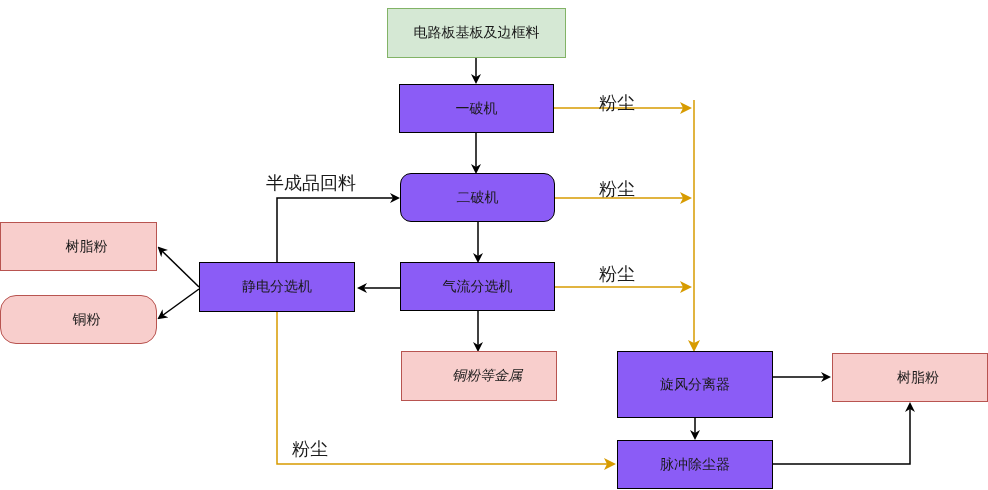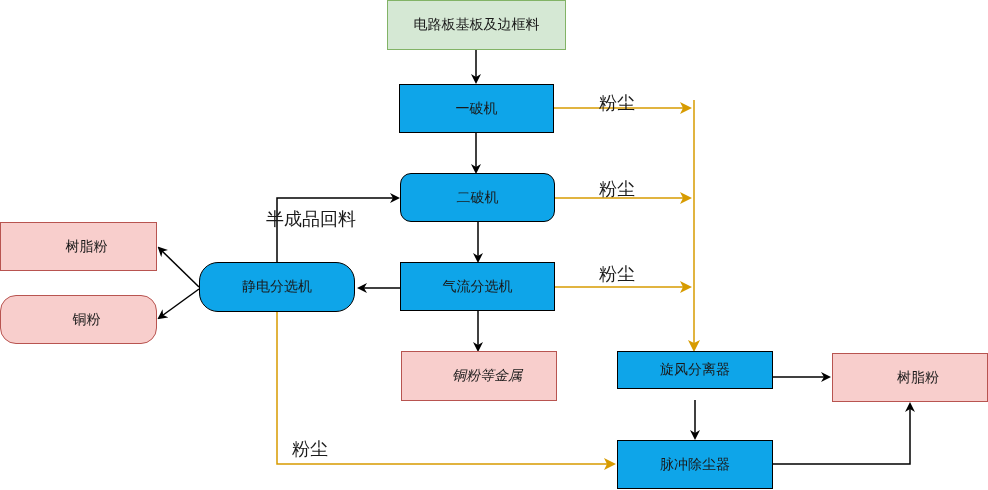--- a/index.html
+++ b/index.html
@@ -1,20 +1,20 @@
 <!DOCTYPE html>
 <html><head>
 <meta charset="utf-8">
 <style>
   html, body { margin: 0; padding: 0; background: #ffffff; }
   body { width: 988px; height: 490px; position: relative; overflow: hidden;
          font-family: "DejaVu Sans", sans-serif; }
   #diagram { position: absolute; left: 0; top: 0; }
   .box { position: absolute; box-sizing: border-box; display: flex; align-items: center;
-         justify-content: center; font-size: 14px; color: #1a1a1a; border: 1.5px solid #000; background: #0ea5e9; }
+         justify-content: center; font-size: 14px; color: #1a1a1a; border: 1.5px solid #000; background: #8b5cf6; }
   .box.green { background: #d5e8d4; border-color: #82b366; }
   .box.red { background: #f8cecc; border-color: #b85450; padding-left: 16px; }
   .lbl { position: absolute; font-size: 18px; color: #1a1a1a; white-space: nowrap; }
 </style>
 </head>
 <body>
 
 <svg id="diagram" width="988" height="490">
   <defs>
     <marker id="ab" markerWidth="10" markerHeight="10" refX="8" refY="5" orient="auto" markerUnits="userSpaceOnUse">
@@ -37,51 +37,51 @@
   <line x1="695" y1="400" x2="695" y2="438" stroke="#000" stroke-width="1.5" marker-end="url(#ab)"></line>
   <polyline points="772,464 910,464 910,404" fill="none" stroke="#000" stroke-width="1.5" marker-end="url(#ab)"></polyline>
 
   <line x1="554" y1="108" x2="690" y2="108" stroke="#d79b00" stroke-width="1.5" marker-end="url(#ao)"></line>
   <line x1="554" y1="198" x2="690" y2="198" stroke="#d79b00" stroke-width="1.5" marker-end="url(#ao)"></line>
   <line x1="554" y1="287" x2="690" y2="287" stroke="#d79b00" stroke-width="1.5" marker-end="url(#ao)"></line>
   <line x1="694" y1="100" x2="694" y2="350" stroke="#d79b00" stroke-width="1.5" marker-end="url(#ao)"></line>
   <polyline points="277,312 277,464 614,464" fill="none" stroke="#d79b00" stroke-width="1.5" marker-end="url(#ao)"></polyline>
 </svg>
 
-<div class="box green" style="left:387px;top:0px;width:179px;height:50px;">
+<div class="box green" style="left:387px;top:8px;width:179px;height:50px;">
     <span>电路板基板及边框料</span>
   </div>
 <div class="box" style="left:399px;top:84px;width:155px;height:49px;">
     <span>一破机</span>
   </div>
 <div class="box" style="left:400px;top:173px;width:155px;height:49px;border-radius:11px;">
     <span>二破机</span>
   </div>
 <div class="box" style="left:400px;top:262px;width:155px;height:49px;">
     <span>气流分选机</span>
   </div>
-<div class="box" style="left:199px;top:262px;width:156px;height:50px;border-radius:19px;">
+<div class="box" style="left:199px;top:262px;width:156px;height:50px;">
     <span>静电分选机</span>
   </div>
 <div class="box red" style="left:0px;top:222px;width:157px;height:49px;">
     <span>树脂粉</span>
   </div>
 <div class="box red" style="left:0px;top:295px;width:157px;height:49px;border-radius:16px;">
     <span>铜粉</span>
   </div>
 <div class="box red" style="left:401px;top:351px;width:156px;height:50px;font-style:italic;">
     <span>铜粉等金属</span>
   </div>
-<div class="box" style="left:617px;top:351px;width:156px;height:38px;">
+<div class="box" style="left:617px;top:351px;width:156px;height:67px;">
     <span>旋风分离器</span>
   </div>
 <div class="box" style="left:617px;top:440px;width:156px;height:49px;">
     <span>脉冲除尘器</span>
   </div>
 <div class="box red" style="left:832px;top:353px;width:156px;height:49px;">
     <span>树脂粉</span>
   </div>
 
 <span class="lbl" style="left:599px;top:91px;">粉尘</span>
 <span class="lbl" style="left:599px;top:177px;">粉尘</span>
 <span class="lbl" style="left:599px;top:262px;">粉尘</span>
 <span class="lbl" style="left:292px;top:437px;">粉尘</span>
-<span class="lbl" style="left:266px;top:171px;margin-top:36px;">半成品回料</span>
+<span class="lbl" style="left:266px;top:171px;">半成品回料</span>
 
 </body></html>

